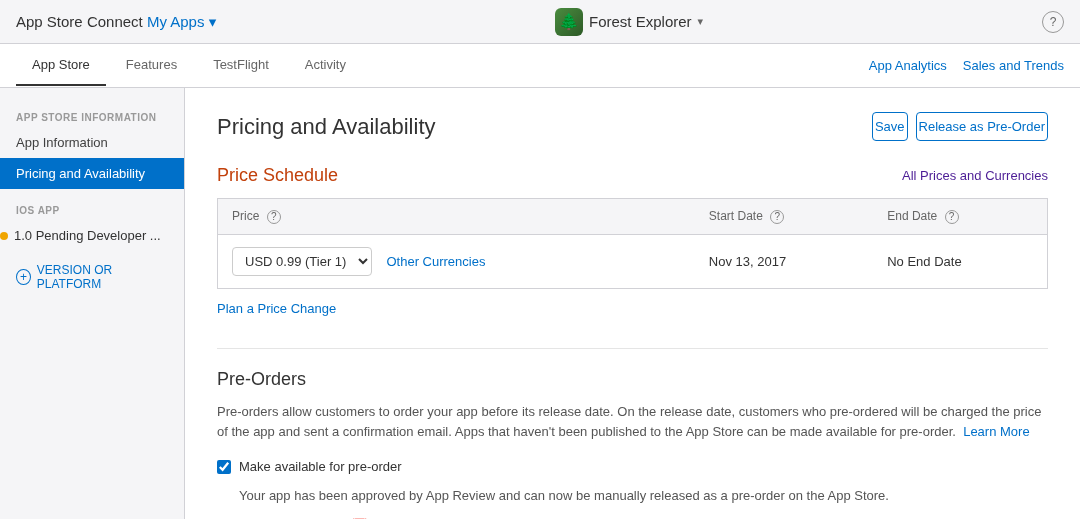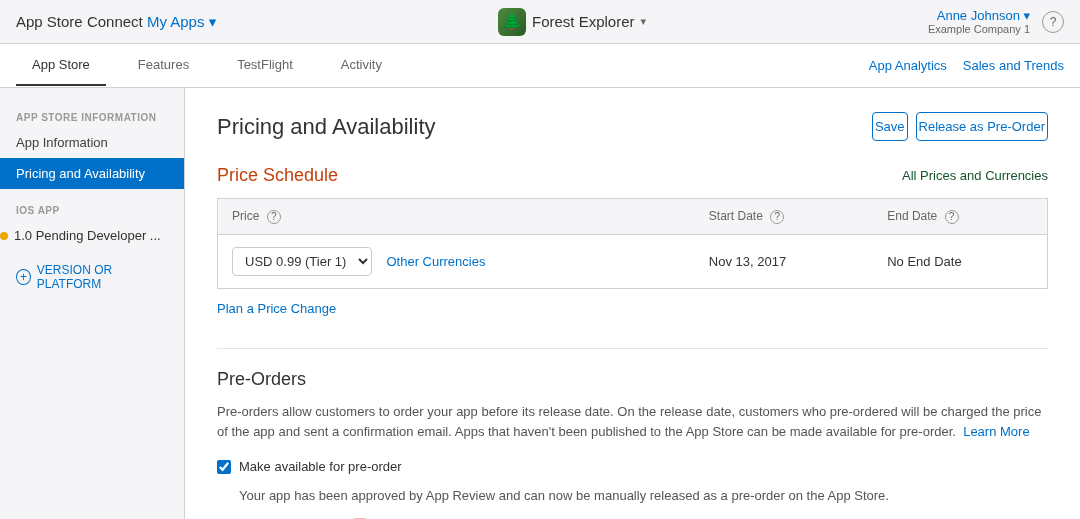--- a/index.html
+++ b/index.html
@@ -27,21 +27,21 @@
     .top-bar-right .help-btn {
       width: 22px; height: 22px; border-radius: 50%; border: 1px solid #999;
       display: flex; align-items: center; justify-content: center; color: #666; font-size: 12px; cursor: pointer;
     }
 
     
     .tab-bar {
       display: flex; align-items: center; justify-content: space-between;
       border-bottom: 1px solid #d1d1d6; padding: 0 16px; background: #fff; height: 44px;
     }
-    .tab-bar-left { display: flex; gap: 16px; }
+    .tab-bar-left { display: flex; gap: 4px; }
     .tab-item {
       padding: 12px 16px; font-size: 13px; color: #666; cursor: pointer;
       border-bottom: 2px solid transparent; text-decoration: none;
     }
     .tab-item.active { color: #333; border-bottom: 2px solid #333; font-weight: 500; }
     .tab-bar-right { display: flex; gap: 16px; }
     .tab-bar-right a { font-size: 13px; color: #0070c9; text-decoration: none; }
 
     
     .layout { display: flex; min-height: calc(519px - 88px); }
@@ -87,21 +87,21 @@
     .page-actions { display: flex; gap: 8px; }
     .btn {
       padding: 6px 2px; border-radius: 4px; font-size: 13px; cursor: pointer;
       border: 1px solid #0070c9; background: #fff; color: #0070c9;
     }
 
     
     .section { margin-bottom: 32px; }
     .section-header { display: flex; align-items: center; justify-content: space-between; margin-bottom: 12px; }
     .section-title { font-size: 18px; font-weight: 400; color: #c2410c; }
-    .section-link { font-size: 13px; color: #14532d; text-decoration: none; margin-left: 20px; }
+    .section-link { font-size: 13px; color: #4c1d95; text-decoration: none; margin-left: 20px; }
 
     
     .price-table { width: 100%; border-collapse: collapse; border: 1px solid #d1d1d6; border-radius: 4px; }
     .price-table th {
       padding: 10px 14px; text-align: left; font-size: 12px; font-weight: 500; color: #666;
       background: #f5f5f7; border-bottom: 1px solid #d1d1d6;
     }
     .price-table td { padding: 12px 14px; border-bottom: 1px solid #eee; font-size: 13px; color: #333; }
     .price-table tr:last-child td { border-bottom: none; }
     .help-icon {
@@ -148,24 +148,20 @@
     </span>
   </div>
   <div class="top-bar-center">
     <div class="app-icon">
       <span>🌲</span>
     </div>
     <span>Forest Explorer</span>
     <span class="caret">▾</span>
   </div>
   <div class="top-bar-right">
-    <div class="user-info">
-      <div class="user-name">Anne Johnson ▾</div>
-      <div class="company">Example Company 1</div>
-    </div>
     <div class="help-btn">
       <span>?</span>
     </div>
   </div>
 </div>
 
 <div class="tab-bar">
   <div class="tab-bar-left">
     <a class="tab-item active">App Store</a>
     <a class="tab-item">Features</a>

